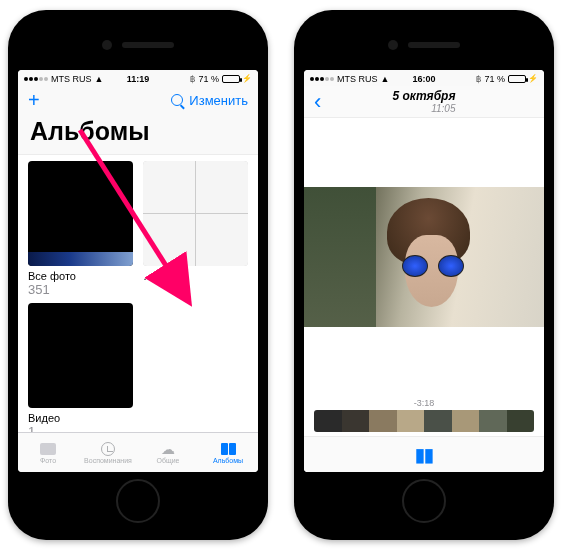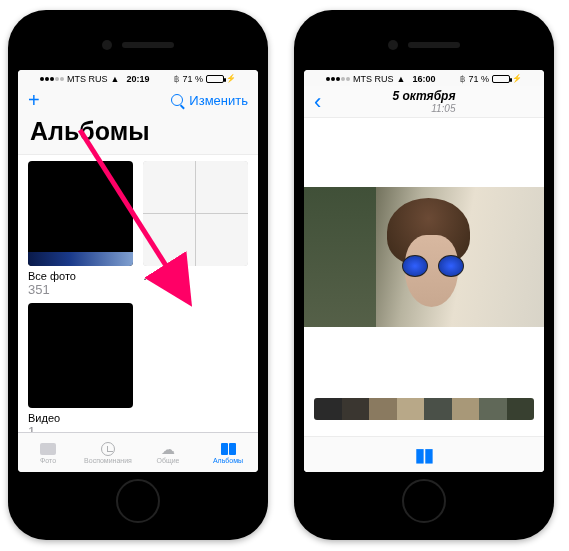--- a/index.html
+++ b/index.html
@@ -19,21 +19,21 @@
   .speaker { width: 52px; height: 6px; background:#1a1a1a; border-radius:3px; }
   .cam { width: 10px; height:10px; background:#1a1a1a; border-radius:50%; }
   .phone-bottom { height: 58px; display:flex; align-items:center; justify-content:center;}
   .home-btn { width: 44px; height: 44px; border: 2px solid #222; border-radius: 50%; }
   .screen {
     background:#fff; border-radius:4px; width: 240px; flex:1;
     display:flex; flex-direction:column; overflow:hidden; position:relative;
   }
   
   .status {
-    height: 16px; font-size: 9px; padding: 1px 22px 0;
+    height: 16px; font-size: 9px; padding: 1px 6px 0;
     display:flex; align-items:center; color:#000; background:#f9f9f9;
   }
   .status .dots { display:flex; gap:1px; margin-right:3px; }
   .status .dots span { width:4px; height:4px; border-radius:50%; background:#000; }
   .status .dots span.off { background:#bbb; }
   .status .center { position:absolute; left:50%; transform:translateX(-50%); font-weight:600; }
   .status .right { margin-left:auto; display:flex; align-items:center; gap:3px; }
   .bt-icon { font-size:9px; color:#555; }
   .battery { width:18px; height:8px; border:1px solid #000; border-radius:2px; position:relative; }
   .battery::after { content:''; position:absolute; right:-3px; top:2px; width:2px; height:4px; background:#000; border-radius:1px;}
@@ -117,21 +117,21 @@
     <div class="status">
       <span class="dots">
           <span></span>
           <span></span>
           <span></span>
           <span class="off"></span>
           <span class="off"></span>
         </span>
       <span>MTS RUS</span>
       <span style="margin-left:3px;">▲</span>
-      <span class="center">20:19</span>
+      <span class="center">11:19</span>
       <span class="right">
         <span class="bt-icon">฿</span>
         <span>71 %</span>
         <span class="battery"><span class="fill" style="width:71%"></span></span>
         <span class="charge">⚡</span>
       </span>
     </div>
 
     <div class="nav1">
       <span class="plus">+</span>
@@ -255,20 +255,21 @@
             <div class="hair"></div>
               <div class="face"></div>
             <div class="glasses">
                 <div class="lens l"></div>
                 <div class="lens r"></div>
               </div>
           </div>
         </div>
       </div>
       <div class="scrubber">
+        <div class="time-remaining">-3:18</div>
         <div class="thumbs-strip">
           <div class="ts1"></div>
             <div class="ts2"></div>
             <div class="ts3"></div>
             <div class="ts4"></div>
           <div class="ts5"></div>
             <div class="ts6"></div>
             <div class="ts7"></div>
             <div class="ts8"></div>
         </div>

